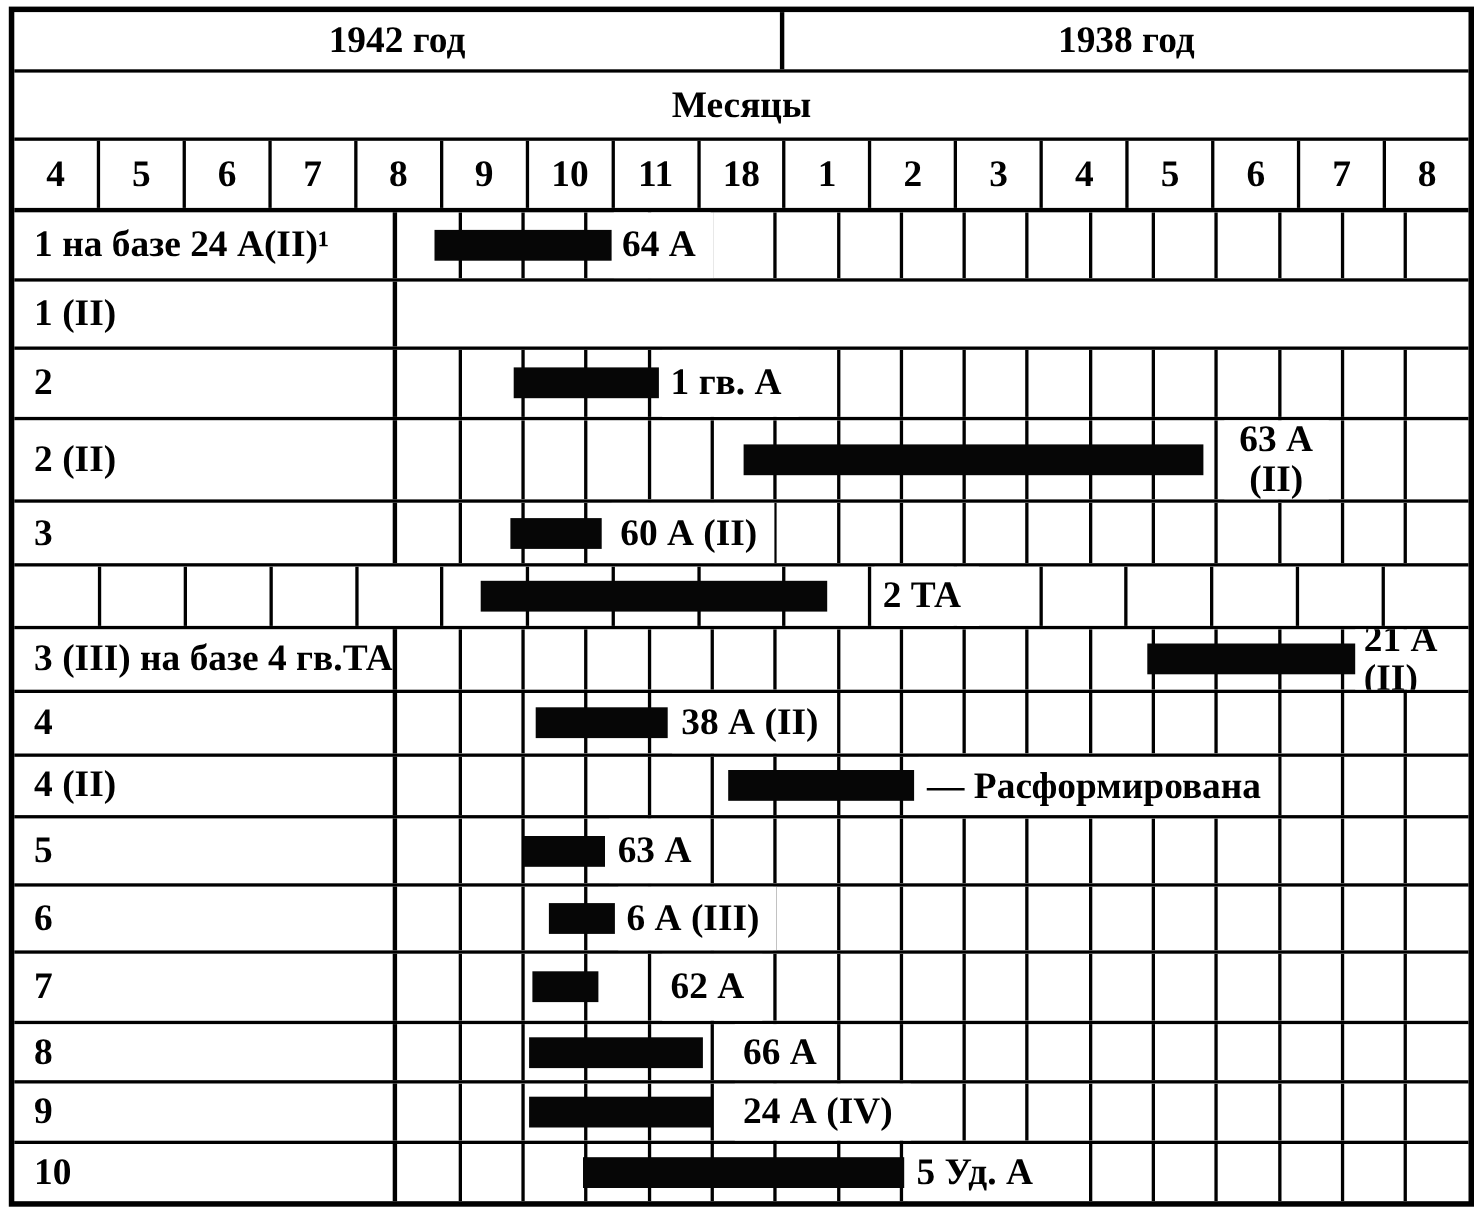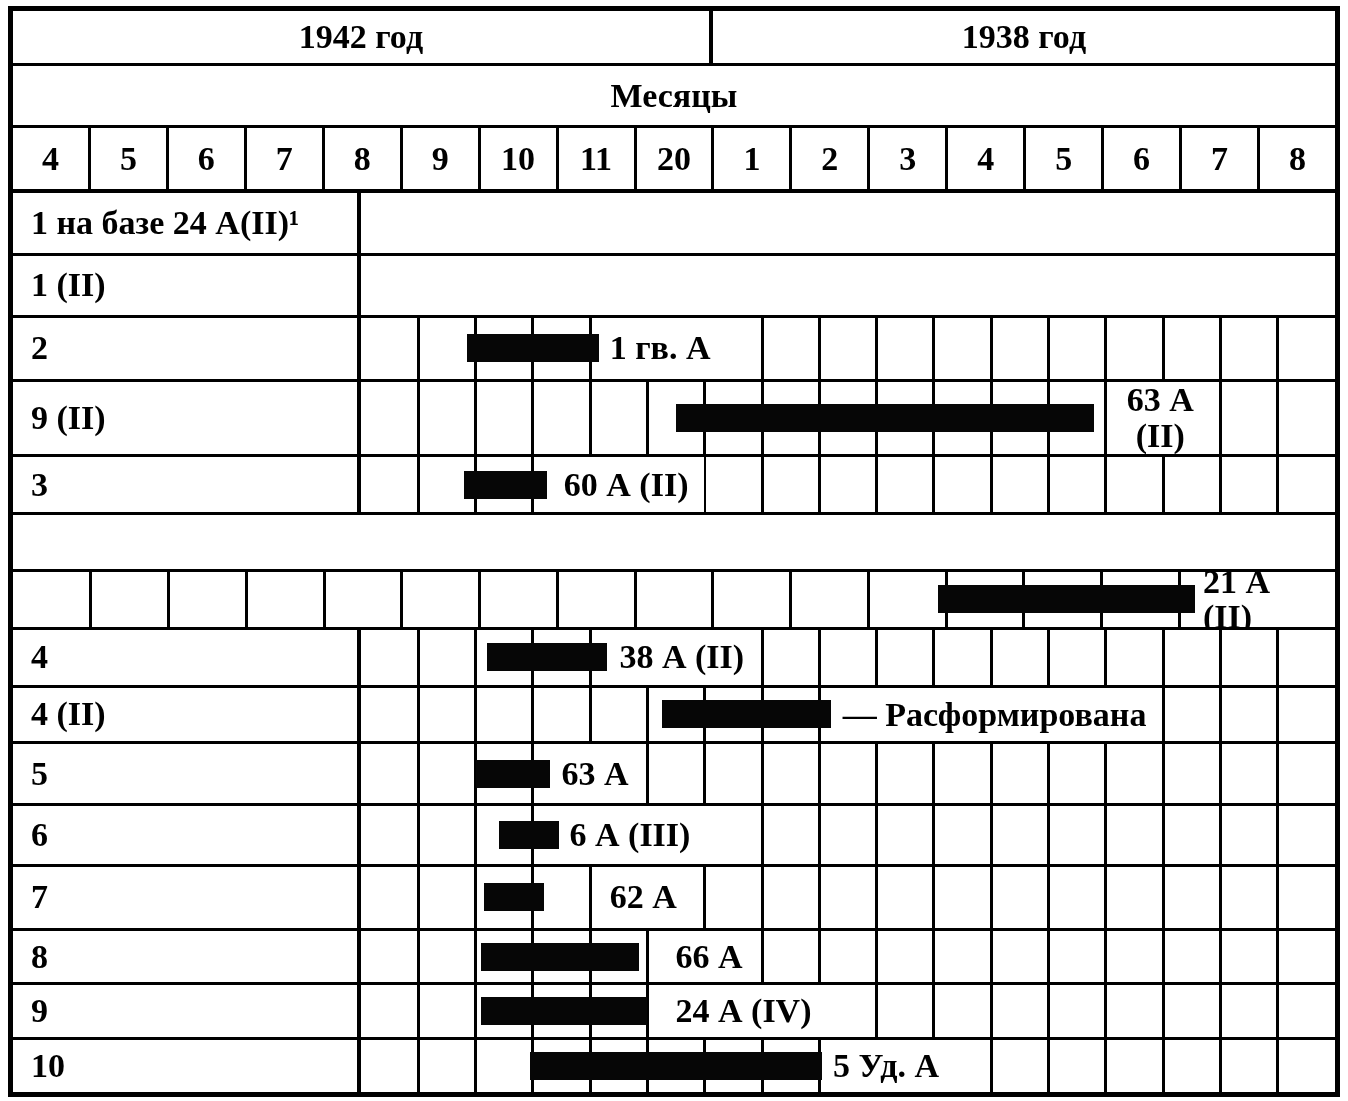--- a/index.html
+++ b/index.html
@@ -83,36 +83,56 @@
         </div>
         <div class="month-nums" id="month-nums">
             <div class="mcell">4</div>
             <div class="mcell">5</div>
             <div class="mcell">6</div>
             <div class="mcell">7</div>
             <div class="mcell">8</div>
             <div class="mcell">9</div>
             <div class="mcell">10</div>
             <div class="mcell">11</div>
-            <div class="mcell">20</div>
+            <div class="mcell">18</div>
             <div class="mcell">1</div>
             <div class="mcell">2</div>
             <div class="mcell">3</div>
             <div class="mcell">4</div>
             <div class="mcell">5</div>
             <div class="mcell">6</div>
             <div class="mcell">7</div>
             <div class="mcell">8</div>
           </div>
       </div>
     </div>
 
     <div class="rows" id="rows">
         <div class="drow" style="flex: 63 1 0px;">
           <div class="rlabel">1 на базе 24 А(II)¹</div>
+          <div class="rchart">
+            <div class="vline" style="left: 5.88235%;"></div>
+            <div class="vline" style="left: 11.7647%;"></div>
+            <div class="vline" style="left: 17.6471%;"></div>
+            <div class="vline" style="left: 23.5294%;"></div>
+            <div class="vline" style="left: 29.4118%;"></div>
+            <div class="vline" style="left: 35.2941%;"></div>
+            <div class="vline" style="left: 41.1765%;"></div>
+            <div class="vline" style="left: 47.0588%;"></div>
+            <div class="vline" style="left: 52.9412%;"></div>
+            <div class="vline" style="left: 58.8235%;"></div>
+            <div class="vline" style="left: 64.7059%;"></div>
+            <div class="vline" style="left: 70.5882%;"></div>
+            <div class="vline" style="left: 76.4706%;"></div>
+            <div class="vline" style="left: 82.3529%;"></div>
+            <div class="vline" style="left: 88.2353%;"></div>
+            <div class="vline" style="left: 94.1176%;"></div>
+            <div class="olabel" style="left: 20.1765%;">64 А</div>
+            <div class="gbar" style="left: 3.52941%; width: 16.4706%;"></div>
+          </div>
         </div>
         <div class="drow" style="flex: 63 1 0px;">
           <div class="rlabel">1 (II)</div>
         </div>
         <div class="drow" style="flex: 64 1 0px;">
           <div class="rlabel">2</div>
           <div class="rchart">
             <div class="vline" style="left: 5.88235%;"></div>
             <div class="vline" style="left: 11.7647%;"></div>
             <div class="vline" style="left: 17.6471%;"></div>
@@ -127,21 +147,21 @@
             <div class="vline" style="left: 70.5882%;"></div>
             <div class="vline" style="left: 76.4706%;"></div>
             <div class="vline" style="left: 82.3529%;"></div>
             <div class="vline" style="left: 88.2353%;"></div>
             <div class="vline" style="left: 94.1176%;"></div>
             <div class="olabel" style="left: 24.7059%;">1 гв. А</div>
             <div class="gbar" style="left: 10.8824%; width: 13.5294%;"></div>
           </div>
         </div>
         <div class="drow" style="flex: 77 1 0px;">
-          <div class="rlabel">9 (II)</div>
+          <div class="rlabel">2 (II)</div>
           <div class="rchart">
             <div class="vline" style="left: 5.88235%;"></div>
             <div class="vline" style="left: 11.7647%;"></div>
             <div class="vline" style="left: 17.6471%;"></div>
             <div class="vline" style="left: 23.5294%;"></div>
             <div class="vline" style="left: 29.4118%;"></div>
             <div class="vline" style="left: 35.2941%;"></div>
             <div class="vline" style="left: 41.1765%;"></div>
             <div class="vline" style="left: 47.0588%;"></div>
             <div class="vline" style="left: 52.9412%;"></div>
@@ -174,22 +194,43 @@
             <div class="vline" style="left: 70.5882%;"></div>
             <div class="vline" style="left: 76.4706%;"></div>
             <div class="vline" style="left: 82.3529%;"></div>
             <div class="vline" style="left: 88.2353%;"></div>
             <div class="vline" style="left: 94.1176%;"></div>
             <div class="olabel" style="left: 20%;">60 А (II)</div>
             <div class="gbar" style="left: 10.5882%; width: 8.52941%;"></div>
           </div>
         </div>
         <div class="drow" style="flex: 57 1 0px;">
+          <div class="rchart">
+            <div class="vline" style="left: 5.88235%;"></div>
+            <div class="vline" style="left: 11.7647%;"></div>
+            <div class="vline" style="left: 17.6471%;"></div>
+            <div class="vline" style="left: 23.5294%;"></div>
+            <div class="vline" style="left: 29.4118%;"></div>
+            <div class="vline" style="left: 35.2941%;"></div>
+            <div class="vline" style="left: 41.1765%;"></div>
+            <div class="vline" style="left: 47.0588%;"></div>
+            <div class="vline" style="left: 52.9412%;"></div>
+            <div class="vline" style="left: 58.8235%;"></div>
+            <div class="vline" style="left: 64.7059%;"></div>
+            <div class="vline" style="left: 70.5882%;"></div>
+            <div class="vline" style="left: 76.4706%;"></div>
+            <div class="vline" style="left: 82.3529%;"></div>
+            <div class="vline" style="left: 88.2353%;"></div>
+            <div class="vline" style="left: 94.1176%;"></div>
+            <div class="olabel" style="left: 59.1176%;">2 ТА</div>
+            <div class="gbar" style="left: 32.0588%; width: 23.8235%;"></div>
+          </div>
         </div>
         <div class="drow" style="flex: 58 1 0px;">
+          <div class="rlabel">3 (III) на базе 4 гв.ТА</div>
           <div class="rchart">
             <div class="vline" style="left: 5.88235%;"></div>
             <div class="vline" style="left: 11.7647%;"></div>
             <div class="vline" style="left: 17.6471%;"></div>
             <div class="vline" style="left: 23.5294%;"></div>
             <div class="vline" style="left: 29.4118%;"></div>
             <div class="vline" style="left: 35.2941%;"></div>
             <div class="vline" style="left: 41.1765%;"></div>
             <div class="vline" style="left: 47.0588%;"></div>
             <div class="vline" style="left: 52.9412%;"></div>

